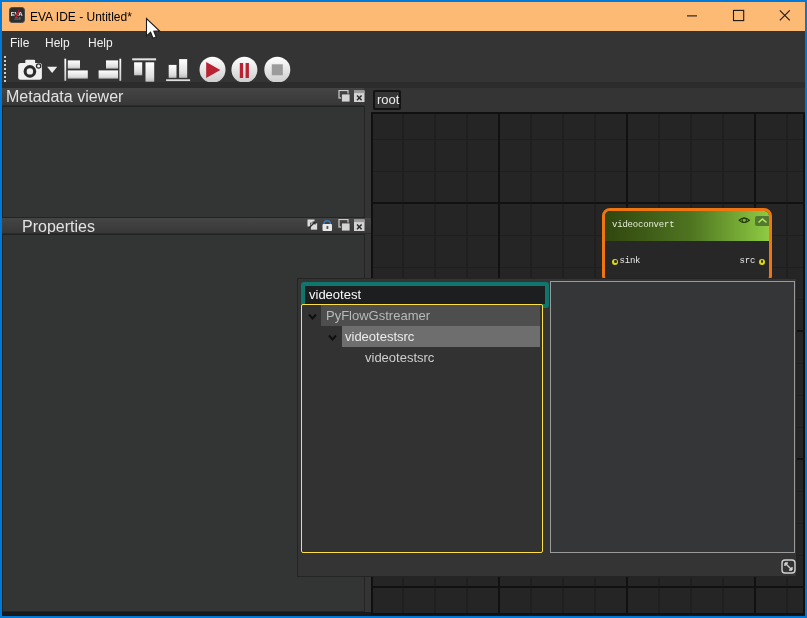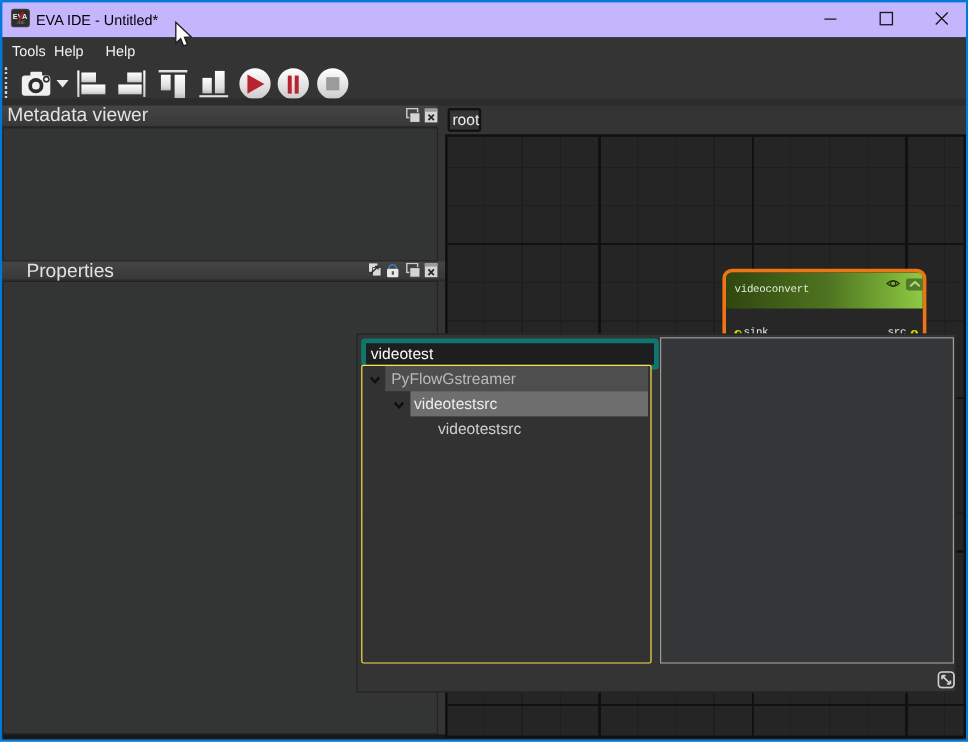--- a/index.html
+++ b/index.html
@@ -1,33 +1,33 @@
 <!DOCTYPE html>
 <html><head>
 <meta charset="utf-8">
 <style>
 html,body{margin:0;padding:0;}
 svg{display:block;}
 body{width:807px;height:618px;overflow:hidden;font-family:"Liberation Sans",sans-serif;}
 #page{position:absolute;left:0;top:0;width:807px;height:618px;background:#0079d8;overflow:hidden;}
 .abs{position:absolute;}
-#titlebar{left:2px;top:2px;width:803px;height:29px;background:#c4b5fd;}
+#titlebar{left:2px;top:2px;width:803px;height:29px;background:#fdba74;}
 #main{left:2px;top:31px;width:803px;height:585px;background:#343434;}
 .menutxt{position:absolute;top:5px;font-size:12px;color:#f2f2f2;}
 #grip{left:2px;top:25px;width:2px;height:29px;background:repeating-linear-gradient(to bottom,#cfcfcf 0 2px,rgba(0,0,0,0) 2px 4px);}
 .ptitle{background:linear-gradient(#454545,#383838);font-size:16px;color:#e2e2e2;line-height:17px;padding-left:4px;border-bottom:1px solid #2a2a2a;}
 .pcontent{background:#333434;border:1px solid #232323;}
 #canvas{left:369px;top:81px;width:430px;height:499px;background:#252525;border:2px solid #101010;
 background-image:
  repeating-linear-gradient(to right,rgba(0,0,0,0) 0 125.5px,#111113 125.5px 127.5px,rgba(0,0,0,0) 127.5px 128px),
  repeating-linear-gradient(to bottom,rgba(0,0,0,0) 0 88.5px,#111113 88.5px 90.5px,rgba(0,0,0,0) 90.5px 128px),
  repeating-linear-gradient(to right,rgba(0,0,0,0) 0 29.5px,#1f1f1f 29.5px 30.5px,rgba(0,0,0,0) 30.5px 32px),
  repeating-linear-gradient(to bottom,rgba(0,0,0,0) 0 25px,#1f1f1f 25px 26px,rgba(0,0,0,0) 26px 32px);}
 #roottab{left:371px;top:59px;width:22px;height:14px;background:#343434;border:2px solid #131313;border-radius:2px;color:#ececec;font-size:13px;line-height:14px;padding:1px 0 1px 2px;}
-#node{left:600px;top:193px;width:164px;height:70px;border:3px solid #ee7511;border-radius:8px;background:#272727;overflow:hidden;}
+#node{left:600px;top:177px;width:164px;height:70px;border:3px solid #ee7511;border-radius:8px;background:#272727;overflow:hidden;}
 #nodehead{left:0;top:0;width:164px;height:30px;background:linear-gradient(90deg,#30460e 0%,#4e7420 52%,#8ecb43 100%);border-radius:4px 4px 0 0;}
 #nodetitle{left:7px;top:9px;font-family:"Liberation Mono",monospace;font-size:9px;letter-spacing:-0.2px;color:#e4ecd8;}
 .porttxt{position:absolute;font-family:"Liberation Mono",monospace;font-size:9px;letter-spacing:-0.2px;color:#e8e8e8;}
 .portdot{position:absolute;width:6px;height:6px;border-radius:50%;background:#e3e513;box-shadow:inset 0 0 0 1.6px #2d2d2d0f;}
 .portdot::after{content:"";position:absolute;left:1.7px;top:1.7px;width:2.6px;height:2.6px;border-radius:50%;background:#35350f;}
 #popup{left:297px;top:278px;width:498px;height:297px;background:#343435;border:1px solid #242424;}
 #pinput{left:3px;top:3px;width:236px;height:18px;background:#1d1e1f;border:4px solid #0f766e;border-radius:3px;color:#fafafa;font-size:13px;line-height:18px;padding-left:4px;}
 #ptree{left:3px;top:25px;width:240px;height:247px;background:#323233;border:1px solid #fde047;border-radius:2px;}
 .trow{position:absolute;height:21px;font-size:13px;line-height:21px;}
 #prpanel{left:252px;top:2px;width:243px;height:270px;background:#353638;border:1px solid #9a9a9a;}
@@ -50,21 +50,21 @@
         <line x1="3" y1="13.9" x2="13" y2="13.9" stroke="#191919" stroke-width="1.1"></line>
       </svg>
     <svg class="abs" style="left:729px;top:0" width="14" height="28" viewBox="0 0 14 28">
         <rect x="2.5" y="8.4" width="10.2" height="10.2" fill="none" stroke="#191919" stroke-width="1.1"></rect>
       </svg>
     <svg class="abs" style="left:775px;top:0" width="14" height="28" viewBox="0 0 14 28">
         <path d="M 2.8 8.4 L 12.8 18.4 M 12.8 8.4 L 2.8 18.4" stroke="#191919" stroke-width="1.1"></path>
       </svg>
   </div>
   <div class="abs" id="main">
-    <div class="menutxt" style="left:8px;">Tools</div>
+    <div class="menutxt" style="left:8px;">File</div>
     <div class="menutxt" style="left:43px;">Help</div>
     <div class="menutxt" style="left:86px;">Help</div>
     <div class="abs" id="grip"></div>
 
     <svg class="abs" style="left:14px;top:25px" width="280" height="32" viewBox="0 0 280 32">
       <defs>
         <linearGradient id="gw" x1="0" y1="0" x2="0" y2="1">
             <stop offset="0" stop-color="#ffffff"></stop>
             <stop offset="0.75" stop-color="#dedede"></stop>
             <stop offset="1" stop-color="#bdbdbd"></stop>

